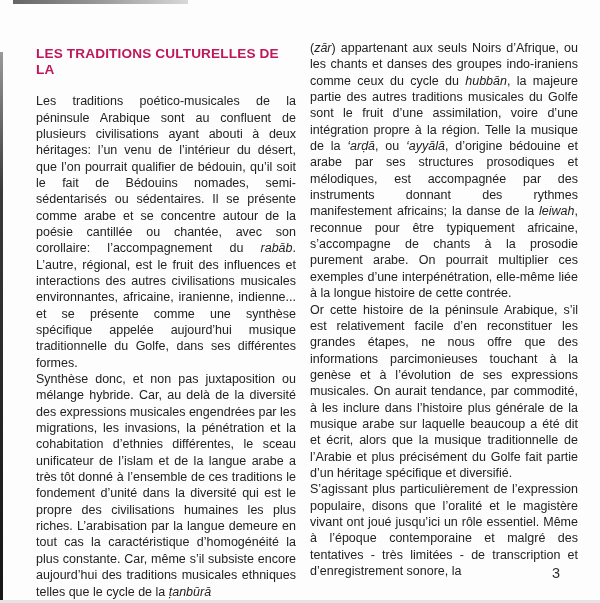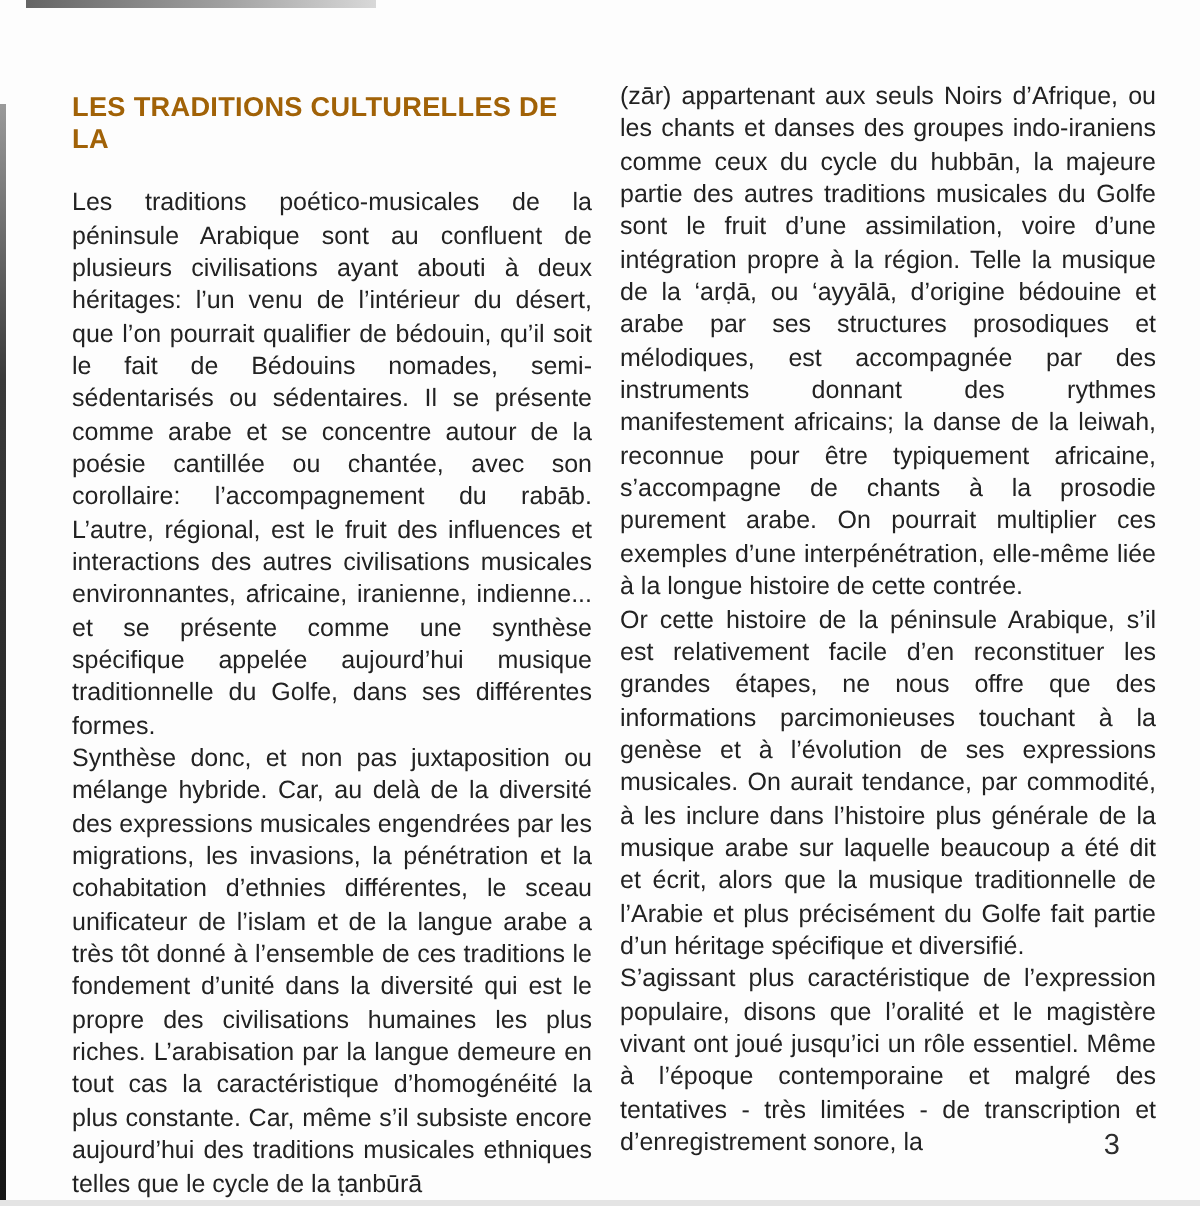--- a/index.html
+++ b/index.html
@@ -44,29 +44,29 @@
     line-height: 16.35px;
   }
   .col-left  { left: 36px;  top: 46px; width: 260px; }
   .col-right { left: 310px; top: 40px; width: 268px; }
   h1.title {
     margin: 0 0 16px 0;
     font-size: 13.6px;
     line-height: 15.6px;
     font-weight: bold;
     letter-spacing: .15px;
-    color: #a16207;
+    color: #be185d;
     text-align: left;
   }
   h1.title .tline { display: block; }
   p.para {
     margin: 0;
     padding: 0;
   }
-  .it { }
+  .it { font-style: italic; }
   .page-number {
     position: absolute;
     right: 40px;
     bottom: 22px;
     font-size: 14.5px;
     color: #2e2e2e;
   }
 </style>
 </head>
 <body>
@@ -84,19 +84,19 @@
     <div>
         <p class="para"><span>Les traditions poético-musicales de la péninsule Arabique sont au confluent de plusieurs civilisations ayant abouti à deux héritages: l’un venu de l’intérieur du désert, que l’on pourrait qualifier de bédouin, qu’il soit le fait de Bédouins nomades, semi-sédentarisés ou sédentaires. Il se présente comme arabe et se concentre autour de la poésie cantillée ou chantée, avec son corollaire: l’accompagnement du </span><span class="it">rabāb</span><span>. L’autre, régional, est le fruit des influences et interactions des autres civilisations musicales environnantes, africaine, iranienne, indienne... et se présente comme une synthèse spécifique appelée aujourd’hui musique traditionnelle du Golfe, dans ses différentes formes.</span></p>
         <p class="para"><span>Synthèse donc, et non pas juxtaposition ou mélange hybride. Car, au delà de la diversité des expressions musicales engendrées par les migrations, les invasions, la pénétration et la cohabitation d’ethnies différentes, le sceau unificateur de l’islam et de la langue arabe a très tôt donné à l’ensemble de ces traditions le fondement d’unité dans la diversité qui est le propre des civilisations humaines les plus riches. L’arabisation par la langue demeure en tout cas la caractéristique d’homogénéité la plus constante. Car, même s’il subsiste encore aujourd’hui des traditions musicales ethniques telles que le cycle de la </span><span class="it">ṭanbūrā</span></p>
       </div>
   </div>
 
   <div class="col col-right">
     <div>
         <p class="para"><span>(</span><span class="it">zār</span><span>) appartenant aux seuls Noirs d’Afrique, ou les chants et danses des groupes indo-iraniens comme ceux du cycle du </span><span class="it">hubbān</span><span>, la majeure partie des autres traditions musicales du Golfe sont le fruit d’une assimilation, voire d’une intégration propre à la région. Telle la musique de la </span><span class="it">‘arḍā</span><span>, ou </span><span class="it">‘ayyālā</span><span>, d’origine bédouine et arabe par ses structures prosodiques et mélodiques, est accompagnée par des instruments donnant des rythmes manifestement africains; la danse de la </span><span class="it">leiwah</span><span>, reconnue pour être typiquement africaine, s’accompagne de chants à la prosodie purement arabe. On pourrait multiplier ces exemples d’une interpénétration, elle-même liée à la longue histoire de cette contrée.</span></p>
         <p class="para"><span>Or cette histoire de la péninsule Arabique, s’il est relativement facile d’en reconstituer les grandes étapes, ne nous offre que des informations parcimonieuses touchant à la genèse et à l’évolution de ses expressions musicales. On aurait tendance, par commodité, à les inclure dans l’histoire plus générale de la musique arabe sur laquelle beaucoup a été dit et écrit, alors que la musique traditionnelle de l’Arabie et plus précisément du Golfe fait partie d’un héritage spécifique et diversifié.</span></p>
-        <p class="para"><span>S’agissant plus caractéristique de l’expression populaire, disons que l’oralité et le magistère vivant ont joué jusqu’ici un rôle essentiel. Même à l’époque contemporaine et malgré des tentatives - très limitées - de transcription et d’enregistrement sonore, la</span></p>
+        <p class="para"><span>S’agissant plus particulièrement de l’expression populaire, disons que l’oralité et le magistère vivant ont joué jusqu’ici un rôle essentiel. Même à l’époque contemporaine et malgré des tentatives - très limitées - de transcription et d’enregistrement sonore, la</span></p>
       </div>
   </div>
 
   <div class="page-number">3</div>
 
 </div>
 
 </body></html>

